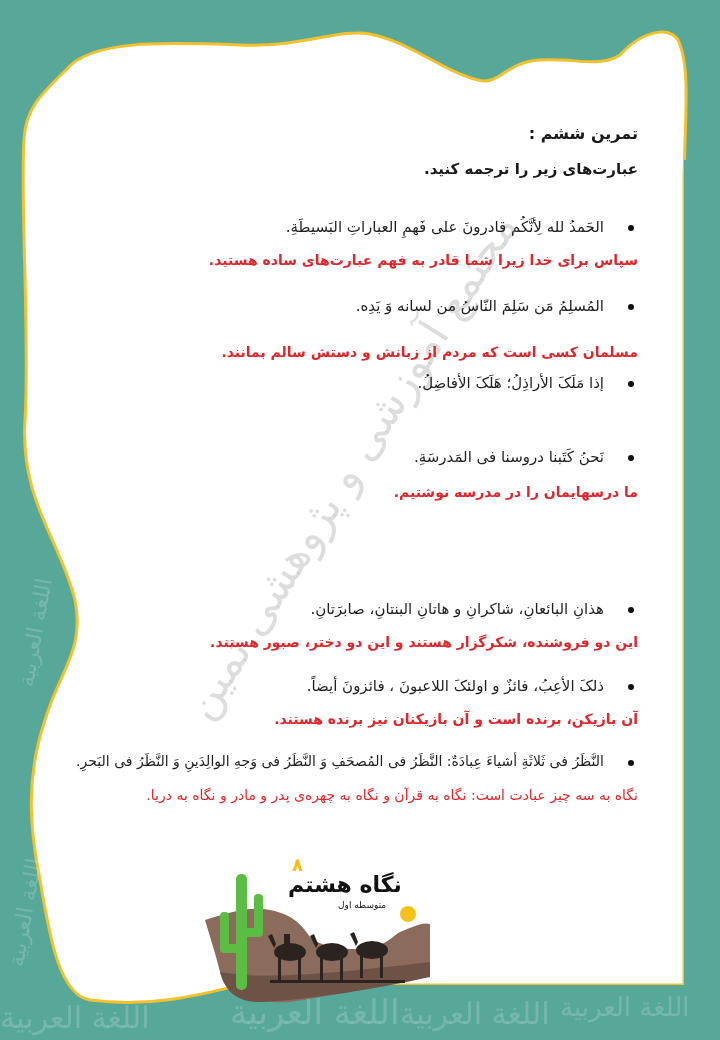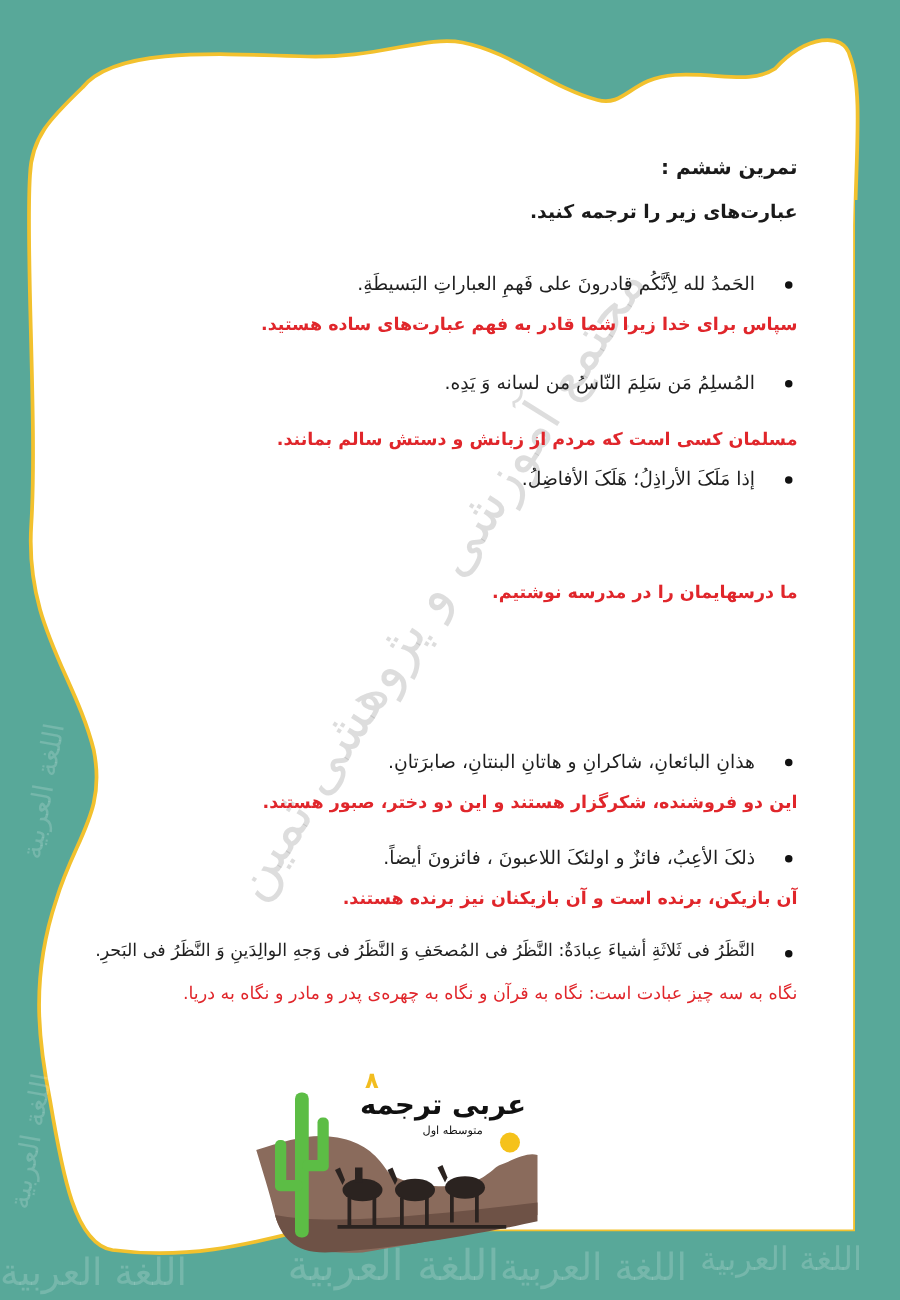--- a/index.html
+++ b/index.html
@@ -110,20 +110,21 @@
   <div class="item" style="top:285px;">
     <div class="arabic"><span class="bullet"></span><span>المُسلِمُ مَن سَلِمَ النّاسُ من لسانه وَ یَدِه.</span></div>
     <div class="persian" style="margin-top:29px;">مسلمان کسی است که مردم از زبانش و دستش سالم بمانند.</div>
   </div>
 
   <div class="item" style="top:362px;">
     <div class="arabic"><span class="bullet"></span><span>إذا مَلَکَ الأراذِلُ؛ هَلَکَ الأفاضِلُ.</span></div>
   </div>
 
   <div class="item" style="top:436px;">
+    <div class="arabic"><span class="bullet"></span><span>نَحنُ کَتَبنا دروسنا فی المَدرسَةِ.</span></div>
     <div class="persian" style="margin-top:18px;text-align:right;">ما درسهایمان را در مدرسه نوشتیم.</div>
   </div>
 
 
   <div class="item" style="top:588px;">
     <div class="arabic"><span class="bullet"></span><span>هذانِ البائعانِ، شاکرانِ و هاتانِ البنتانِ، صابرَتانِ.</span></div>
     <div class="persian" style="margin-top:16px;">این دو فروشنده، شکرگزار هستند و این دو دختر، صبور هستند.</div>
   </div>
 
   <div class="item" style="top:665px;">
@@ -170,15 +171,15 @@
       <g transform="translate(150,80)">
         <ellipse cx="22" cy="18" rx="16" ry="9"></ellipse>
         <path d="M 6 14 L 0 2 L 4 0 L 8 10 Z"></path>
         <rect x="10" y="24" width="3" height="22"></rect>
         <rect x="30" y="24" width="3" height="22"></rect>
       </g>
       <rect x="70" y="128" width="135" height="3"></rect>
     </g>
   </svg>
   <div class="logo-num">۸</div>
-  <div class="logo-title">عربی ترجمه</div>
+  <div class="logo-title">نگاه هشتم</div>
   <div class="logo-sub">متوسطه اول</div>
 </div>
 
 </body></html>

